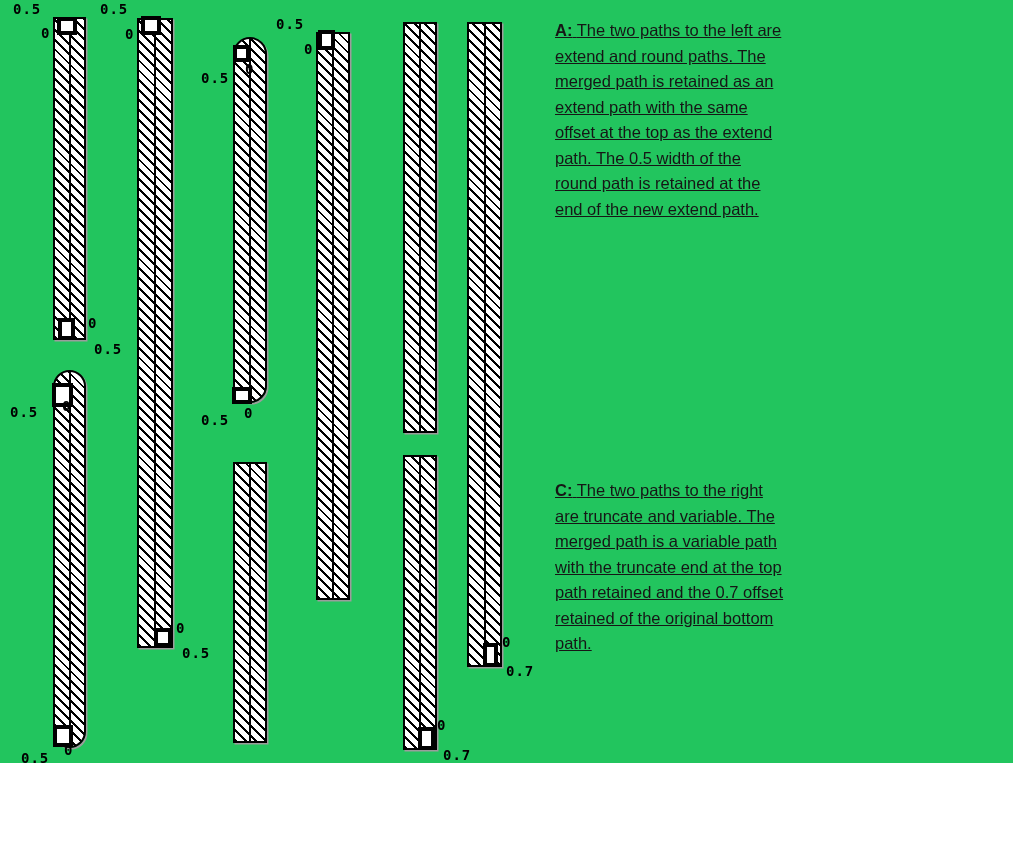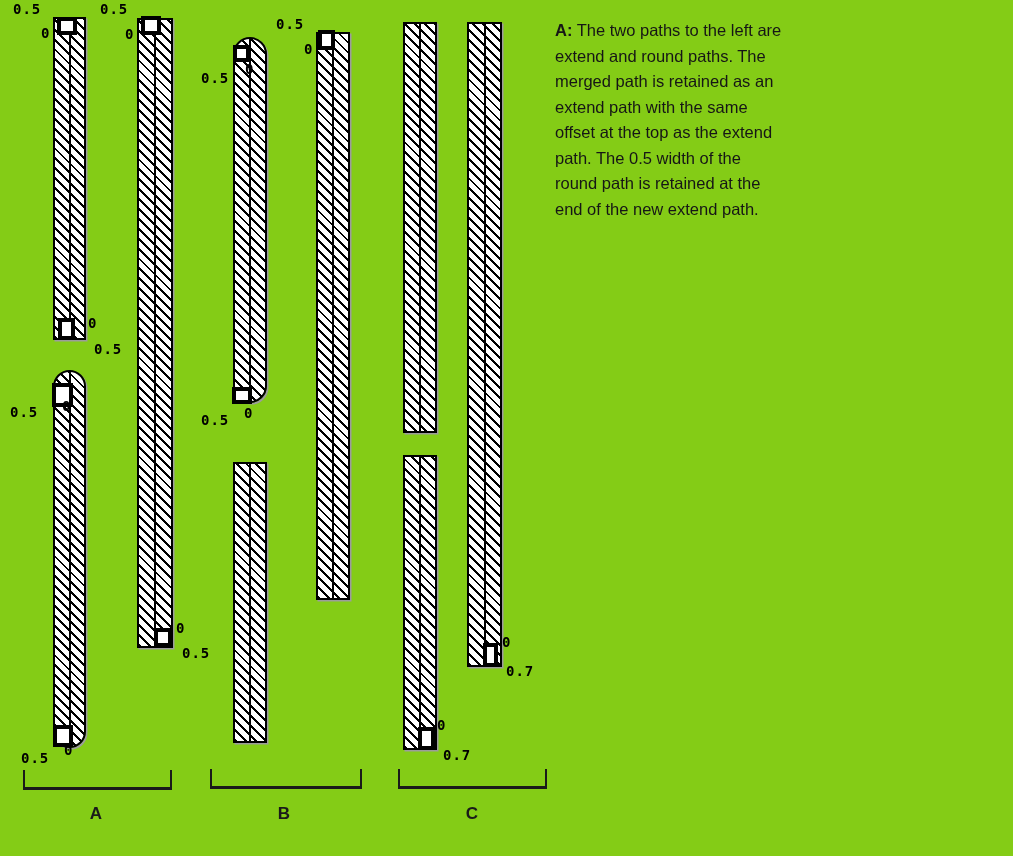--- a/index.html
+++ b/index.html
@@ -1,19 +1,19 @@
 <!DOCTYPE html>
 <html><head>
 <meta charset="utf-8">
 <style>
   html,body{margin:0;padding:0;background:#ffffff;}
   .canvas{
     position:relative;
-    width:1013px;height:856px;
-    background:#84cc16;
+    width:1013px;height:763px;
+    background:#22c55e;
     font-family:"Liberation Sans", sans-serif;
     overflow:hidden;
   }
   
   .bar{
     position:absolute;
     box-sizing:border-box;
     border:2px solid #000;
     background:
       repeating-linear-gradient(45deg,#000 0px,#000 2px,#ffffff 2px,#ffffff 7px);
@@ -57,20 +57,21 @@
     width:24px;text-align:center;
     font-weight:bold;font-size:17px;color:#1a1a1a;
   }
   
   .para{
     position:absolute;
     left:555px;width:330px;
     font-size:16.5px;line-height:25.5px;
     color:#161616;
     white-space:pre-line;
+    text-decoration:underline;
   }
   .plabel{font-weight:bold;}
 </style>
 </head>
 <body>
 
 <div class="canvas">
 
   <div class="bar" style="left:53px;top:17px;width:33px;height:323px;">
       <div class="centerline"></div>
@@ -145,14 +146,21 @@
   <div class="group-letter" style="left:460px;top:804px;">C</div>
 
   <div class="para" style="top:18px;"><span class="plabel">A:</span> <span>The two paths to the left are
 extend and round paths. The
 merged path is retained as an
 extend path with the same
 offset at the top as the extend
 path. The 0.5 width of the
 round path is retained at the
 end of the new extend path.</span></div>
+  <div class="para" style="top:478px;"><span class="plabel">C:</span> <span>The two paths to the right
+are truncate and variable. The
+merged path is a variable path
+with the truncate end at the top
+path retained and the 0.7 offset
+retained of the original bottom
+path.</span></div>
 
 </div>
 
 </body></html>

